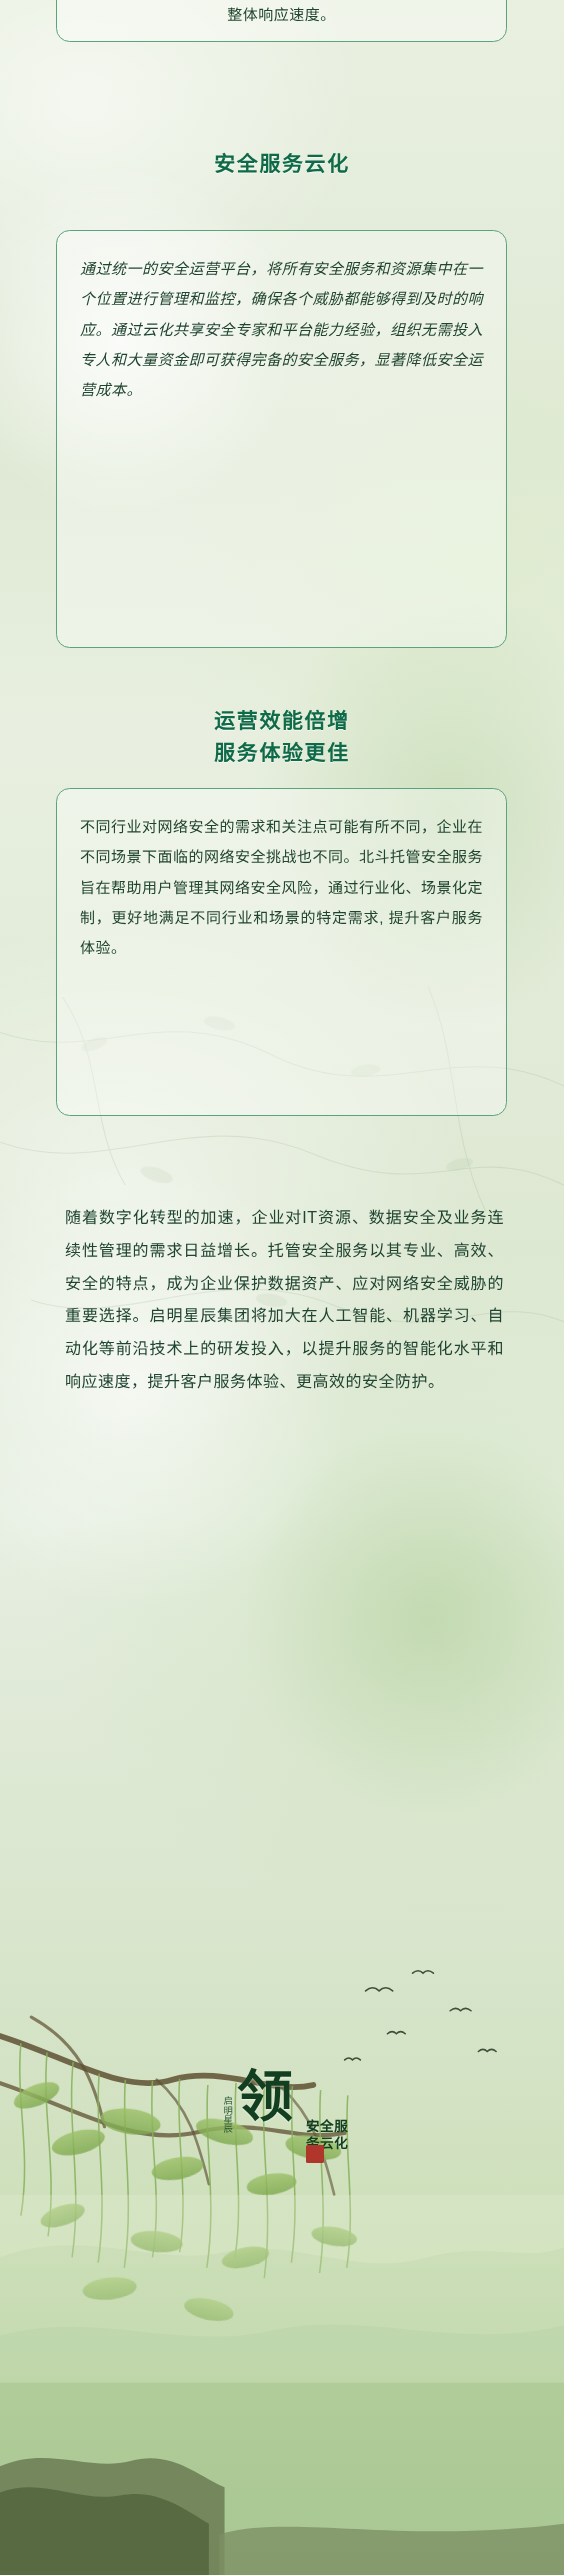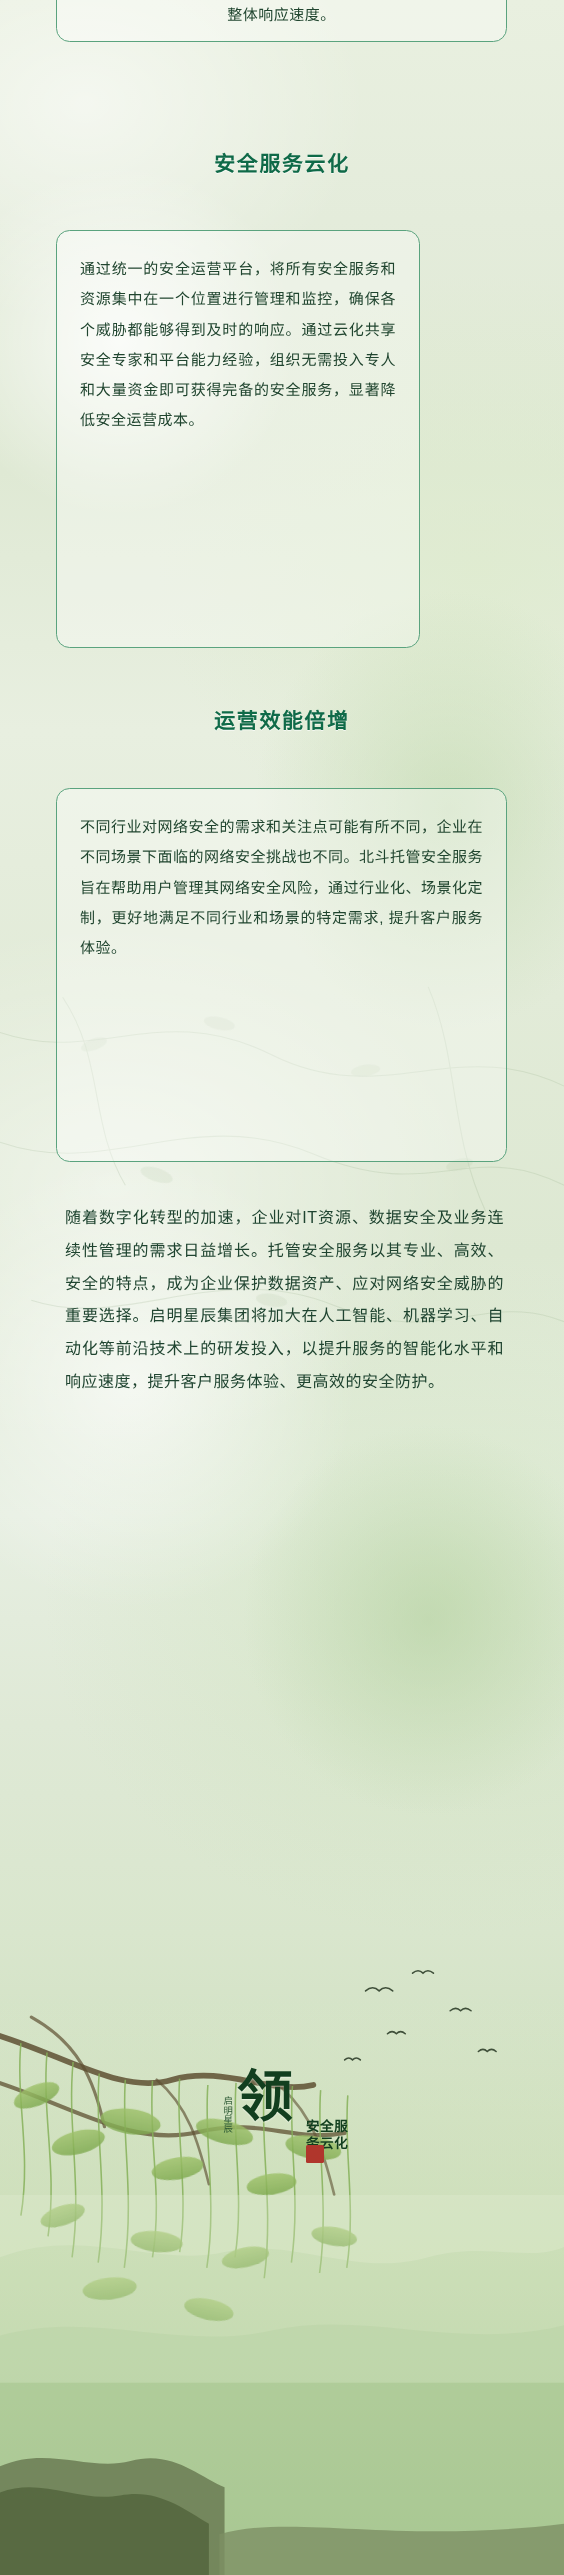--- a/index.html
+++ b/index.html
@@ -220,29 +220,30 @@
   </svg>
 
   <div class="card-top">
     <div class="tail">整体响应速度。</div>
   </div>
 
   <div class="heading" style="position:absolute; left:0; right:0; top:149px;">
     <span class="line">安全服务云化</span>
   </div>
 
-  <div class="card" style="position:absolute; left:56px; top:230px; width:364px; height:418px;">
+  <div class="card" style="position:absolute; left:56px; top:230px; width:451px; height:418px;font-style:italic;">
     <div class="card-body" style="position:absolute; left:23px; right:23px; top:23px;">通过统一的安全运营平台，将所有安全服务和资源集中在一个位置进行管理和监控，确保各个威胁都能够得到及时的响应。通过云化共享安全专家和平台能力经验，组织无需投入专人和大量资金即可获得完备的安全服务，显著降低安全运营成本。</div>
   </div>
 
   <div class="heading" style="position:absolute; left:0; right:0; top:706px;">
     <span class="line">运营效能倍增</span>
-  </div>
-
-  <div class="card" style="position:absolute; left:56px; top:788px; width:451px; height:374px;">
+    <span class="line l2">服务体验更佳</span>
+  </div>
+
+  <div class="card" style="position:absolute; left:56px; top:788px; width:451px; height:328px;">
     <div class="card-body" style="position:absolute; left:23px; right:23px; top:23px;">不同行业对网络安全的需求和关注点可能有所不同，企业在不同场景下面临的网络安全挑战也不同。北斗托管安全服务旨在帮助用户管理其网络安全风险，通过行业化、场景化定制，更好地满足不同行业和场景的特定需求, 提升客户服务体验。</div>
   </div>
 
   <div class="para" style="position:absolute; left:65px; width:439px; top:1202px;">随着数字化转型的加速，企业对IT资源、数据安全及业务连续性管理的需求日益增长。托管安全服务以其专业、高效、安全的特点，成为企业保护数据资产、应对网络安全威胁的重要选择。启明星辰集团将加大在人工智能、机器学习、自动化等前沿技术上的研发投入，以提升服务的智能化水平和响应速度，提升客户服务体验、更高效的安全防护。</div>
 
   <div class="illus">
     <svg width="564" height="653" viewBox="0 0 1080 1250" preserveAspectRatio="none">
       <defs>
         <linearGradient id="fogG" x1="0" y1="0" x2="0" y2="1">
           <stop offset="0%" stop-color="#dfeace" stop-opacity="0"></stop>

